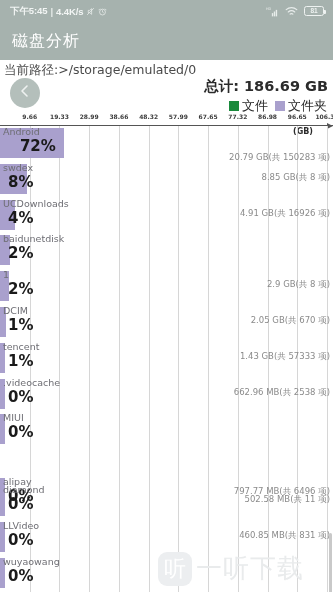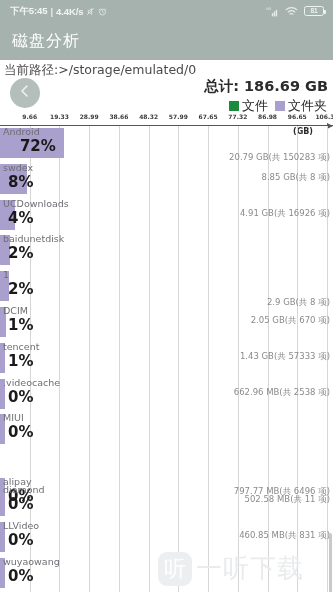--- a/index.html
+++ b/index.html
@@ -413,21 +413,21 @@
         </div>
         <div class="row" style="top: 107.4px; height: 35.8px;">
           <div class="bar" style="top: 2px; width: 9.71988px; height: 30px; background: rgb(169, 160, 205);"></div>
           <div class="row-name">baidunetdisk</div>
           <div class="row-pct" style="top: 11px; left: 8px;">2%</div>
         </div>
         <div class="row" style="top: 143.2px; height: 35.8px;">
           <div class="bar" style="top: 2px; width: 8.92014px; height: 30px; background: rgb(169, 160, 205);"></div>
           <div class="row-name">1</div>
           <div class="row-pct" style="top: 11px; left: 8px;">2%</div>
-          <div class="row-size" style="top: 28px;">2.9 GB(共 8 项)</div>
+          <div class="row-size" style="top: 10px;">2.9 GB(共 8 项)</div>
         </div>
         <div class="row" style="top: 179px; height: 35.8px;">
           <div class="bar" style="top: 2px; width: 6.30562px; height: 30px; background: rgb(169, 160, 205);"></div>
           <div class="row-name">DCIM</div>
           <div class="row-pct" style="top: 11px; left: 8px;">1%</div>
           <div class="row-size" style="top: 10px;">2.05 GB(共 670 项)</div>
         </div>
         <div class="row" style="top: 214.8px; height: 35.8px;">
           <div class="bar" style="top: 2px; width: 5px; height: 30px; background: rgb(169, 160, 205);"></div>
           <div class="row-name">tencent</div>

